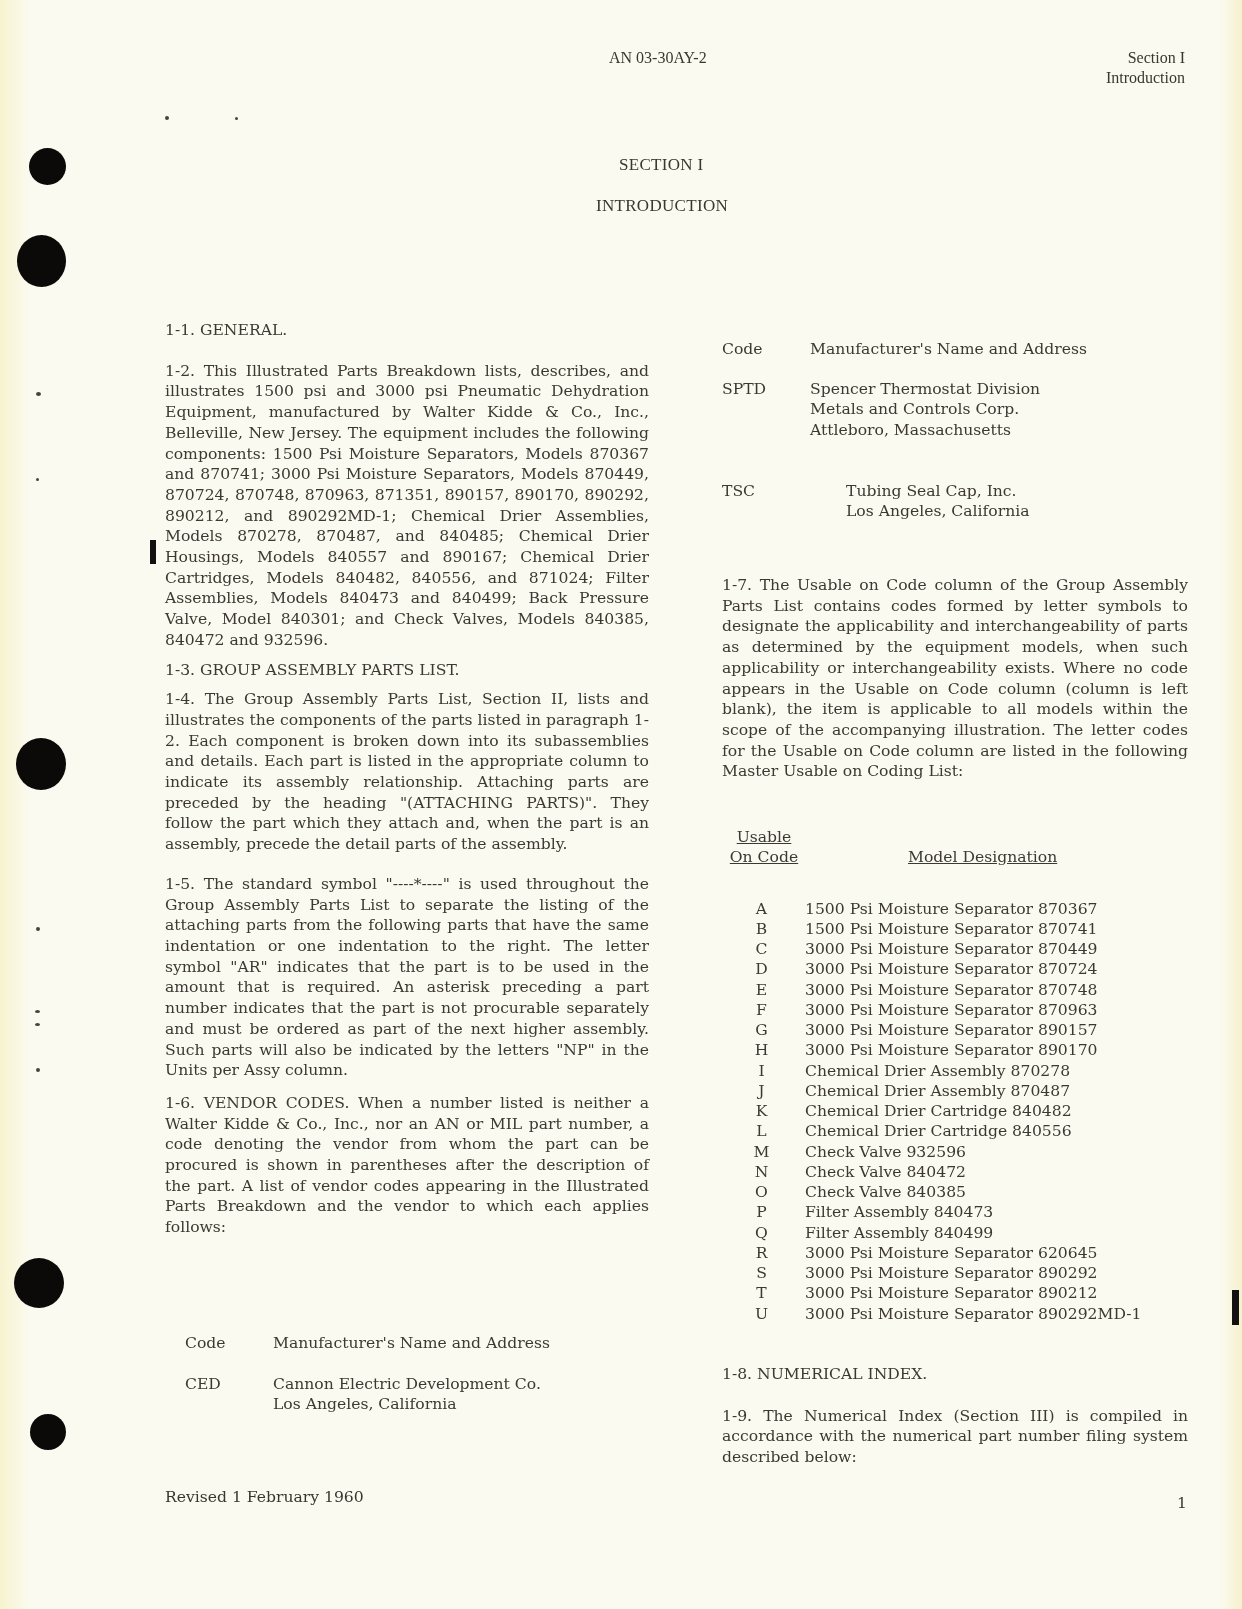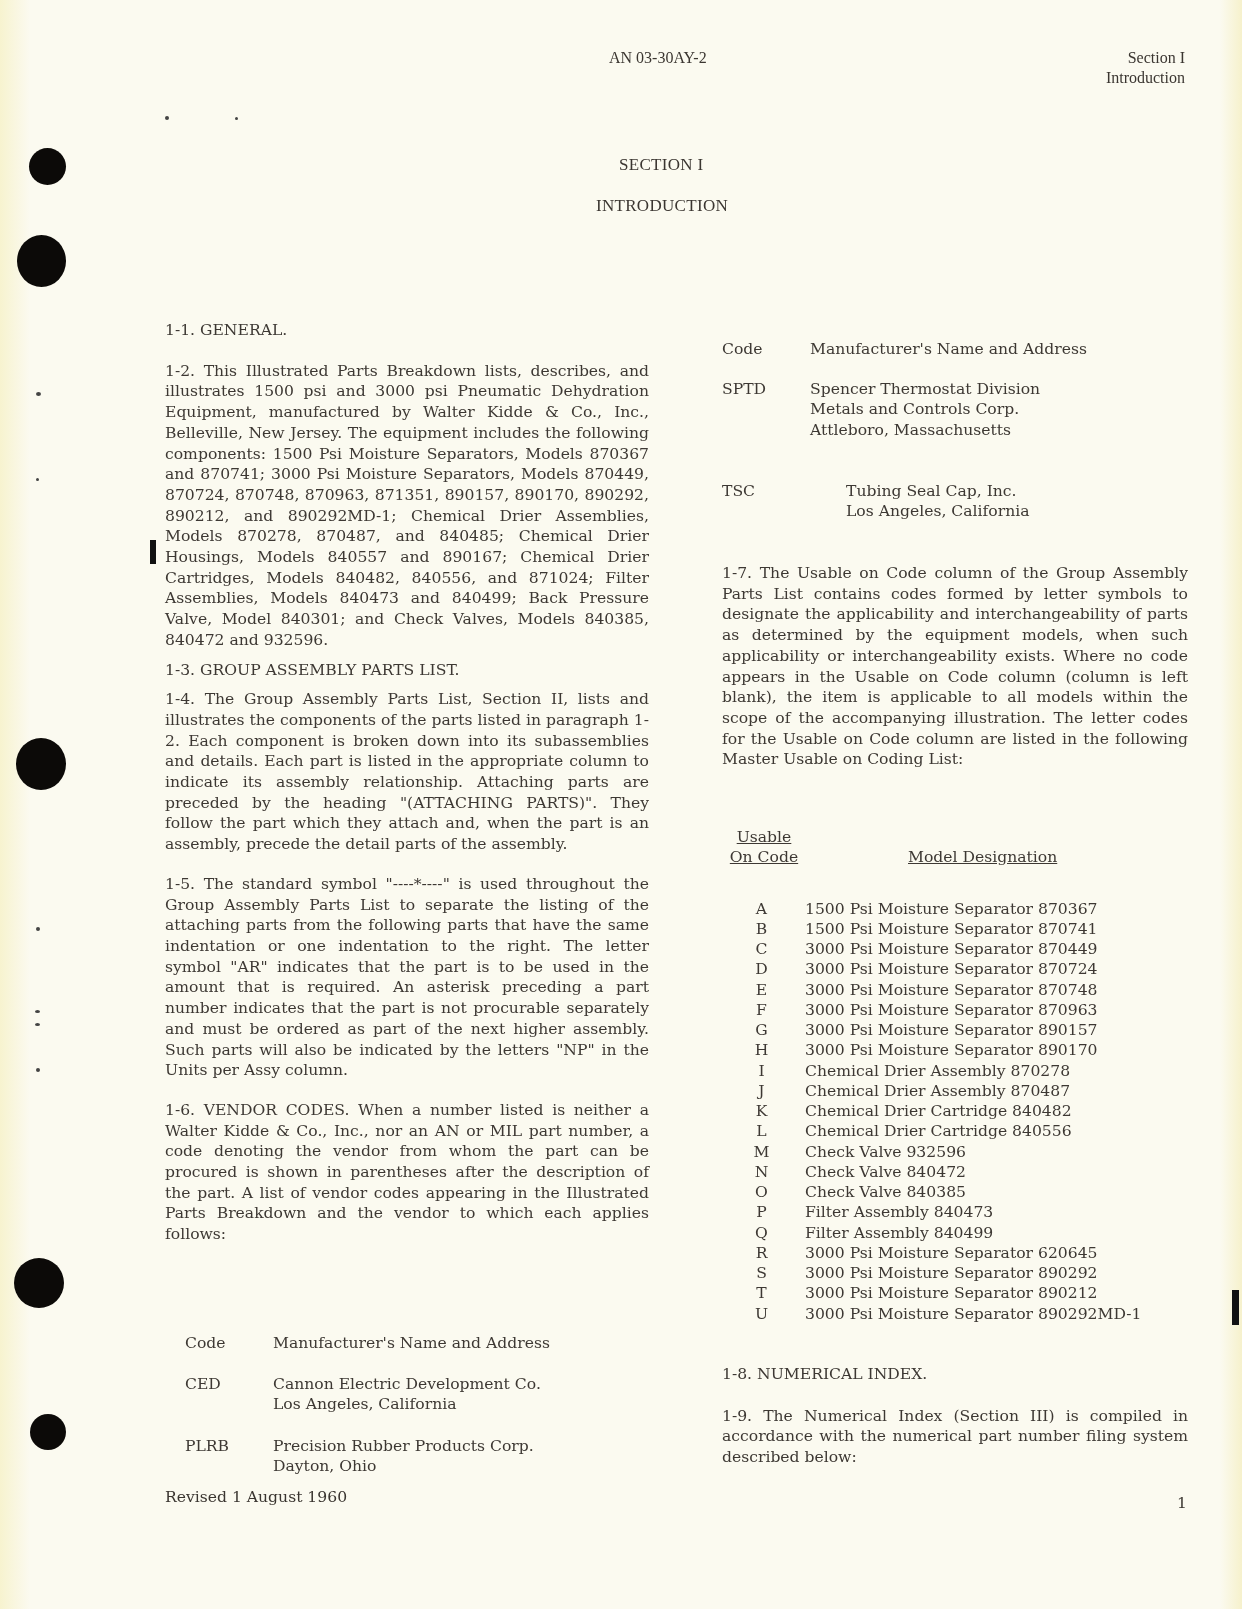--- a/index.html
+++ b/index.html
@@ -69,45 +69,38 @@
 
 <div class="abs title" style="left:619px;top:155px;">SECTION I</div>
 <div class="abs title" style="left:596px;top:196px;">INTRODUCTION</div>
 
 <div class="col" style="left:165px;top:320px;width:484px;">
   <p class="heading">1-1. GENERAL.</p>
   <p style="margin-top:20px;">1-2. This Illustrated Parts Breakdown lists, describes, and illustrates 1500 psi and 3000 psi Pneumatic Dehydration Equipment, manufactured by Walter Kidde &amp; Co., Inc., Belleville, New Jersey. The equipment includes the following components: 1500 Psi Moisture Separators, Models 870367 and 870741; 3000 Psi Moisture Separators, Models 870449, 870724, 870748, 870963, 871351, 890157, 890170, 890292, 890212, and 890292MD-1; Chemical Drier Assemblies, Models 870278, 870487, and 840485; Chemical Drier Housings, Models 840557 and 890167; Chemical Drier Cartridges, Models 840482, 840556, and 871024; Filter Assemblies, Models 840473 and 840499; Back Pressure Valve, Model 840301; and Check Valves, Models 840385, 840472 and 932596.</p>
   <p class="heading" style="margin-top:9px;">1-3. GROUP ASSEMBLY PARTS LIST.</p>
   <p style="margin-top:9px;">1-4. The Group Assembly Parts List, Section II, lists and illustrates the components of the parts listed in paragraph 1-2. Each component is broken down into its subassemblies and details. Each part is listed in the appropriate column to indicate its assembly relationship. Attaching parts are preceded by the heading "(ATTACHING PARTS)". They follow the part which they attach and, when the part is an assembly, precede the detail parts of the assembly.</p>
   <p style="margin-top:19px;">1-5. The standard symbol "----*----" is used throughout the Group Assembly Parts List to separate the listing of the attaching parts from the following parts that have the same indentation or one indentation to the right. The letter symbol "AR" indicates that the part is to be used in the amount that is required. An asterisk preceding a part number indicates that the part is not procurable separately and must be ordered as part of the next higher assembly. Such parts will also be indicated by the letters "NP" in the Units per Assy column.</p>
-  <p style="margin-top:19px;">1-6. VENDOR CODES. When a number listed is neither a Walter Kidde &amp; Co., Inc., nor an AN or MIL part number, a code denoting the vendor from whom the part can be procured is shown in parentheses after the description of the part. A list of vendor codes appearing in the Illustrated Parts Breakdown and the vendor to which each applies follows:</p>
+  <p style="margin-top:12px;">1-6. VENDOR CODES. When a number listed is neither a Walter Kidde &amp; Co., Inc., nor an AN or MIL part number, a code denoting the vendor from whom the part can be procured is shown in parentheses after the description of the part. A list of vendor codes appearing in the Illustrated Parts Breakdown and the vendor to which each applies follows:</p>
 </div>
 
 <div class="vtable" style="left:185px;top:1333px;width:460px;">
   <div class="vrow">
     <span class="c">Code</span>
     <span class="n">Manufacturer's Name and Address</span>
   </div>
   <div class="vrow" style="margin-top:21px;">
     <span class="c">CED</span>
     <span class="n">
       <div>Cannon Electric Development Co.</div>
       <div>Los Angeles, California</div>
     </span>
   </div>
-  <div class="vrow" style="margin-top:21px;">
-    <span class="c">PLRB</span>
-    <span class="n">
-      <div>Precision Rubber Products Corp.</div>
-      <div>Dayton, Ohio</div>
-    </span>
-  </div>
-</div>
-
-<div class="abs" style="left:165px;top:1488px;font-size:15.6px;">Revised 1 August 1960</div>
+</div>
+
+<div class="abs" style="left:165px;top:1488px;font-size:15.6px;">Revised 1 February 1960</div>
 <div class="abs" style="right:55px;top:1494px;font-size:15.6px;">1</div>
 
 <div class="vtable" style="left:722px;top:339px;width:480px;">
   <div class="vrow">
     <span class="c">Code</span>
     <span class="n">Manufacturer's Name and Address</span>
   </div>
   <div class="vrow" style="margin-top:20px;">
     <span class="c">SPTD</span>
     <span class="n">
@@ -118,21 +111,21 @@
   </div>
   <div class="vrow" style="margin-top:41px;gap:36px;">
     <span class="c">TSC</span>
     <span class="n">
       <div>Tubing Seal Cap, Inc.</div>
       <div>Los Angeles, California</div>
     </span>
   </div>
 </div>
 
-<div class="col" style="left:722px;top:563px;width:466px;">
+<div class="col" style="left:722px;top:575px;width:466px;">
   <p>1-7. The Usable on Code column of the Group Assembly Parts List contains codes formed by letter symbols to designate the applicability and interchangeability of parts as determined by the equipment models, when such applicability or interchangeability exists. Where no code appears in the Usable on Code column (column is left blank), the item is applicable to all models within the scope of the accompanying illustration. The letter codes for the Usable on Code column are listed in the following Master Usable on Coding List:</p>
 </div>
 
 <div class="utable" style="left:718px;top:827px;width:480px;">
   <div style="display:flex;text-decoration:underline;">
     <div style="width:92px;text-align:center;">
       <div>Usable</div>
       <div>On Code</div>
     </div>
     <div style="flex:1;padding-top:20px;padding-left:98px;">Model Designation</div>

